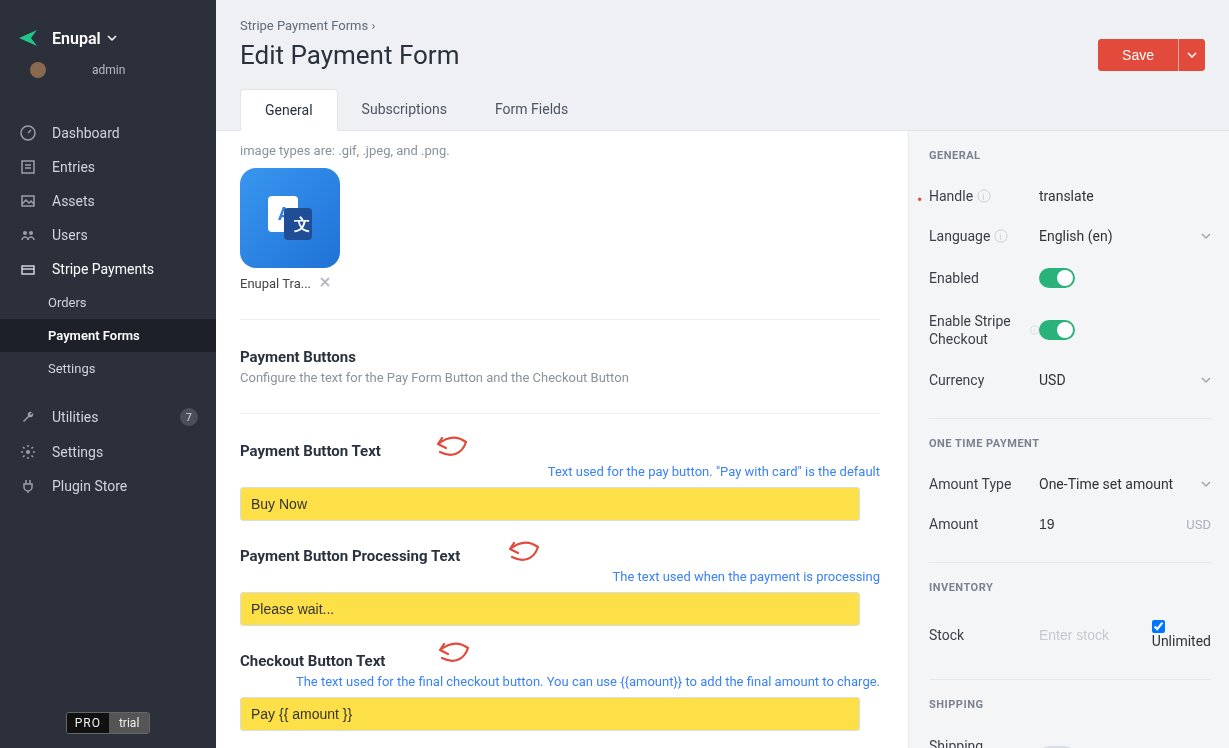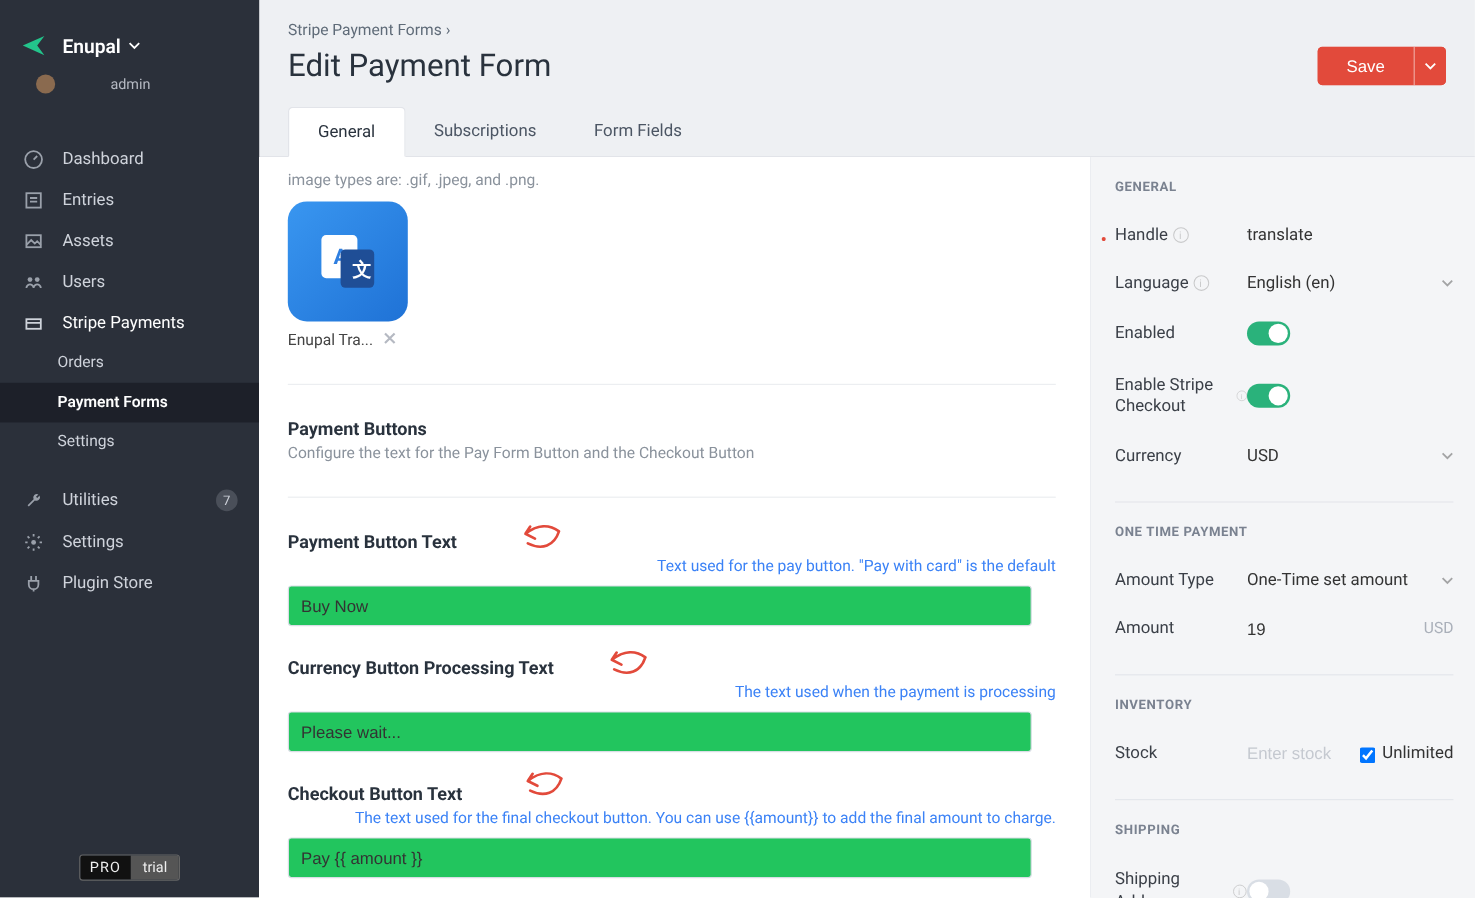--- a/index.html
+++ b/index.html
@@ -178,21 +178,21 @@
   .section-heading { font-weight: 700; color: #29323d; margin-bottom: 4px; font-size: 15px;}
   .section-help { color: #8a929c; font-size: 13px; }
 
   .field { margin-top: 26px; position: relative; }
   .field-label { font-weight: 700; color: #29323d; font-size: 15px; display: flex; align-items: center; }
   .field-help  { color: #3b82f6; font-size: 13px; margin: 4px 0 8px; text-align: right; }
   .text-input {
     width: 100%; max-width: 620px;
     border: 1px solid #d9dee5; border-radius: 3px;
     padding: 8px 10px; font-size: 14px; color: #333;
-    background: #22c55e;
+    background: #fde047;
   }
 
   .arrow {
     position: absolute;
     width: 50px; height: 30px;
     pointer-events: none;
   }
 
   
   .panel {
@@ -235,21 +235,21 @@
     color: #333; cursor: pointer; width: 170px;
   }
   .chev { opacity: .5; }
 
   .panel-input {
     border: none; background: transparent; font-size: 14px;
     width: 90px; color: #333;
   }
   .panel-input::placeholder { color: #c5c9d0; }
 
-  .chk { display: flex; align-items: flex-end; }
+  .chk { display: flex; align-items: flex-start; flex-direction: column; }
   .chk input { margin-right: 6px; }
 
   .suffix { color: #aab0ba; font-size: 13px; margin-left: auto; }
 
   
   .content::-webkit-scrollbar { width: 10px; }
   .content::-webkit-scrollbar-thumb { background: #c9cdd4; border-radius: 5px; }
   .content::-webkit-scrollbar-track { background: #f0f1f4; }
 </style>
 </head>
@@ -432,21 +432,21 @@
             <svg class="arrow" style="left:178px;top:-8px" viewBox="0 0 50 30">
                 <path d="M48 8 C40 2 30 2 20 10 L24 4 M20 10 L28 14 M48 8 C44 20 34 24 22 18" stroke="#e24a3b" stroke-width="2.2" fill="none" stroke-linecap="round"></path>
               </svg>
           </div>
           <div class="field-help">Text used for the pay button. "Pay with card" is the default</div>
           <input class="text-input" value="Buy Now" style="">
         </div>
 
         <div class="field">
           <div class="field-label">
-            <span>Currency Button Processing Text</span>
+            <span>Payment Button Processing Text</span>
             <svg class="arrow" style="left:250px;top:-8px" viewBox="0 0 50 30">
                 <path d="M48 8 C40 2 30 2 20 10 L24 4 M20 10 L28 14 M48 8 C44 20 34 24 22 18" stroke="#e24a3b" stroke-width="2.2" fill="none" stroke-linecap="round"></path>
               </svg>
           </div>
           <div class="field-help">The text used when the payment is processing</div>
           <input class="text-input" value="Please wait..." style="">
         </div>
 
         <div class="field">
           <div class="field-label">

